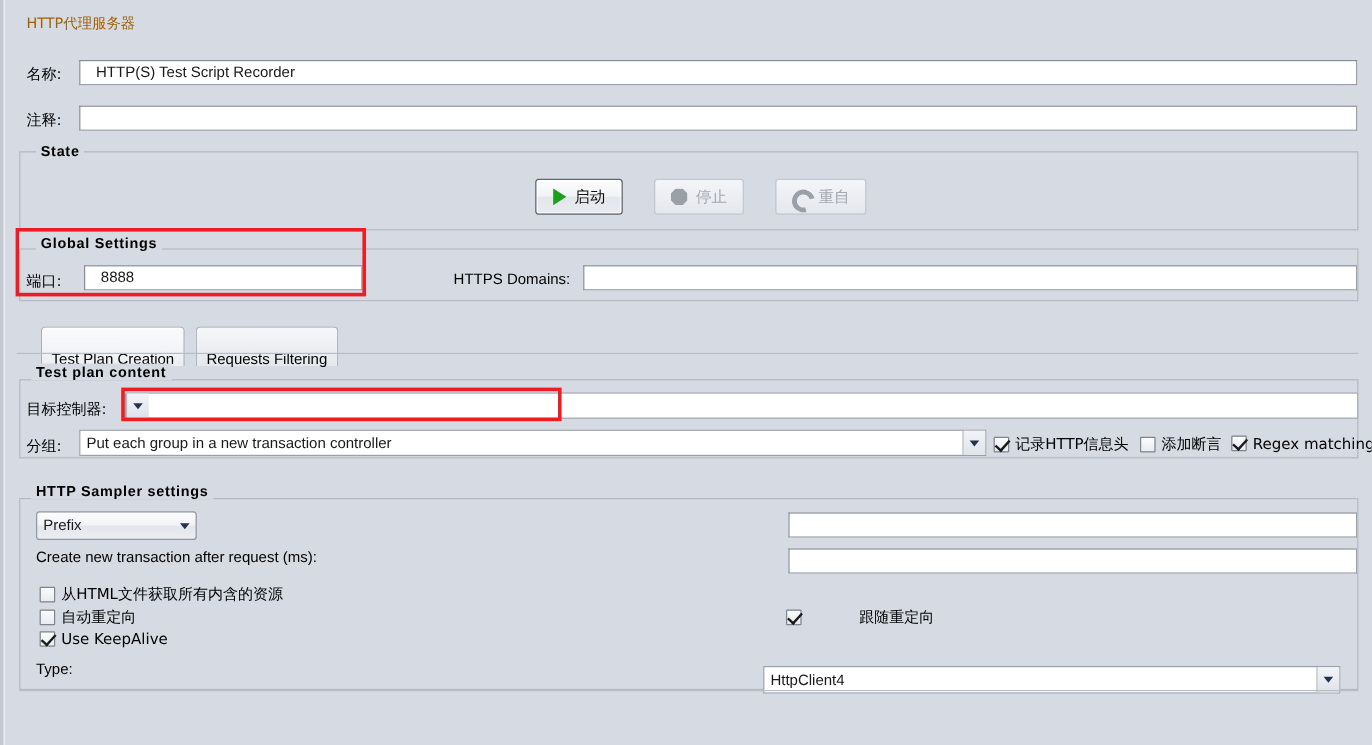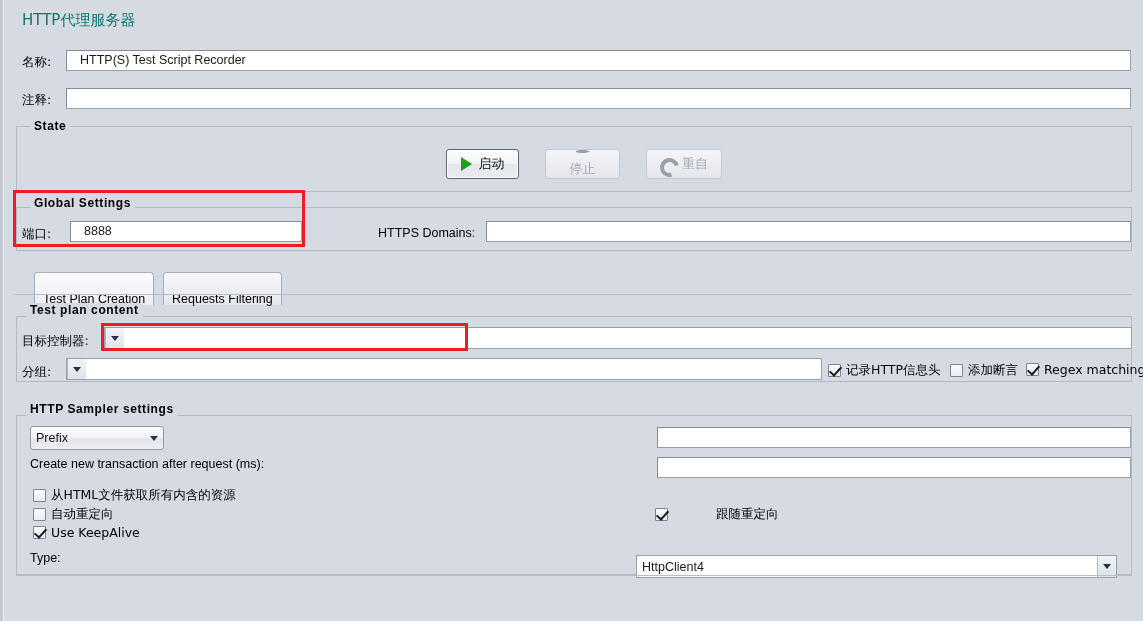--- a/index.html
+++ b/index.html
@@ -18,23 +18,23 @@
     background: #d6dae2;
     padding: 0;
   }
   
   .frame-left { position:absolute; left:0; top:0; width:3px; height:621px; background:#c3c8d1; }
   .frame-left2 { position:absolute; left:3px; top:0; width:1px; height:621px; background:#eef0f4; }
 
   .page-title {
     position: absolute;
     left: 22px; top: 11px;
-    font-size: 15px;
+    font-size: 12px;
     letter-spacing: 0px;
-    color: #0f766e;
+    color: #a16207;
     font-family: "DejaVu Sans", "Liberation Sans", sans-serif;
   }
 
   
   .tfield {
     position: absolute;
     background: #ffffff;
     border: 1px solid #9aa0aa;
     border-top-color: #868d98;
     border-left-color: #868d98;
@@ -236,21 +236,21 @@
   <div class="lbl lbl-cn" style="left:22px; top:92px;">注释:</div>
   <div class="tfield" style="left:66px; top:88px; width:1065px;"></div>
 
   <div class="panel" style="left:16px; top:126px; width:1116px; height:66px;"></div>
   <div class="panel-title" style="left:30px; top:119px;">State</div>
 
   <div class="btn focused" style="left:446px; top:149px; width:73px;">
     <span class="tri-green"></span>
     <span>启动</span>
   </div>
-  <div class="btn disabled" style="left:545px; top:149px; width:75px;flex-direction:column;">
+  <div class="btn disabled" style="left:545px; top:149px; width:75px;">
     <span class="octo-gray"></span>
     <span>停止</span>
   </div>
   <div class="btn disabled" style="left:646px; top:149px; width:76px;">
     <span class="arc-gray"></span>
     <span>重自</span>
   </div>
 
   <div class="panel" style="left:16px; top:207px; width:1116px; height:44px;"></div>
   <div class="panel-title" style="left:30px; top:196px;">Global Settings</div>
@@ -268,20 +268,21 @@
   <div class="panel" style="left:16px; top:316px; width:1116px; height:66px;"></div>
   <div class="panel-title" style="left:26px; top:303px;">Test plan content</div>
 
   <div class="lbl lbl-cn" style="left:22px; top:333px;">目标控制器:</div>
   <div class="combo flat" style="left:104px; top:327px; width:1028px;">
     <span class="arrowbox"></span>
   </div>
 
   <div class="lbl lbl-cn" style="left:22px; top:364px;">分组:</div>
   <div class="combo flat" style="left:66px; top:358px; width:756px;">
+    <span class="ctext">Put each group in a new transaction controller</span>
     <span class="arrowbox"></span>
   </div>
 
   <div class="cbx checked" style="left:828px; top:362px;">
     <span class="box"></span>
     <span class="cl">记录HTTP信息头</span>
   </div>
   <div class="cbx" style="left:950px; top:362px;">
     <span class="box"></span>
     <span class="cl">添加断言</span>

